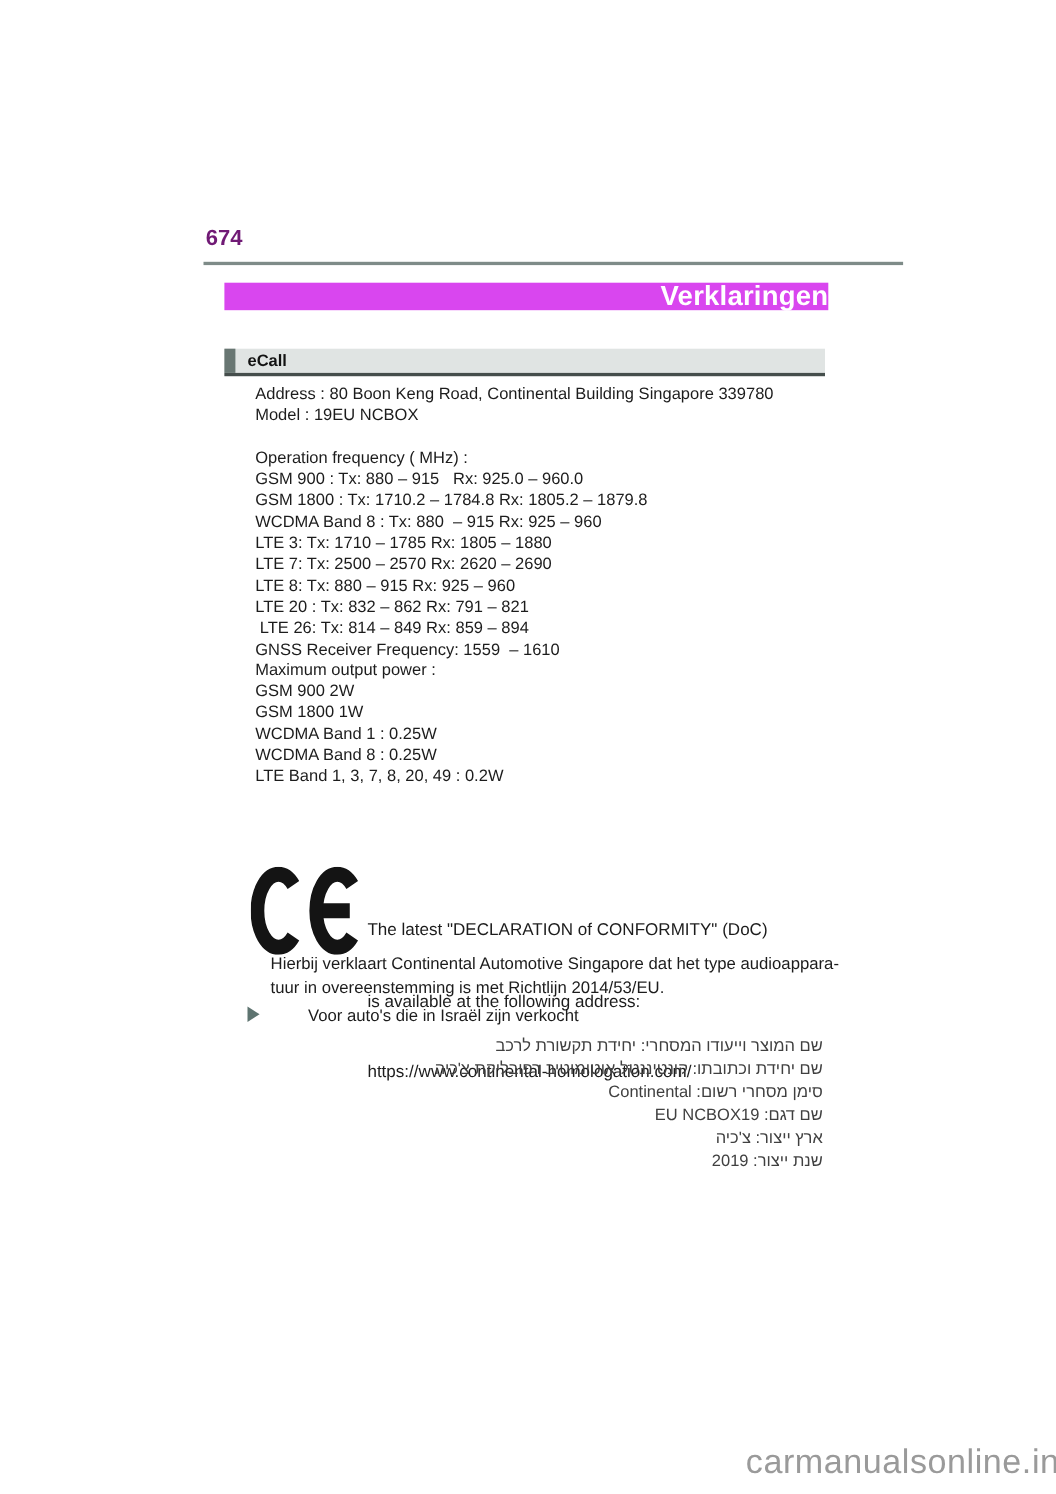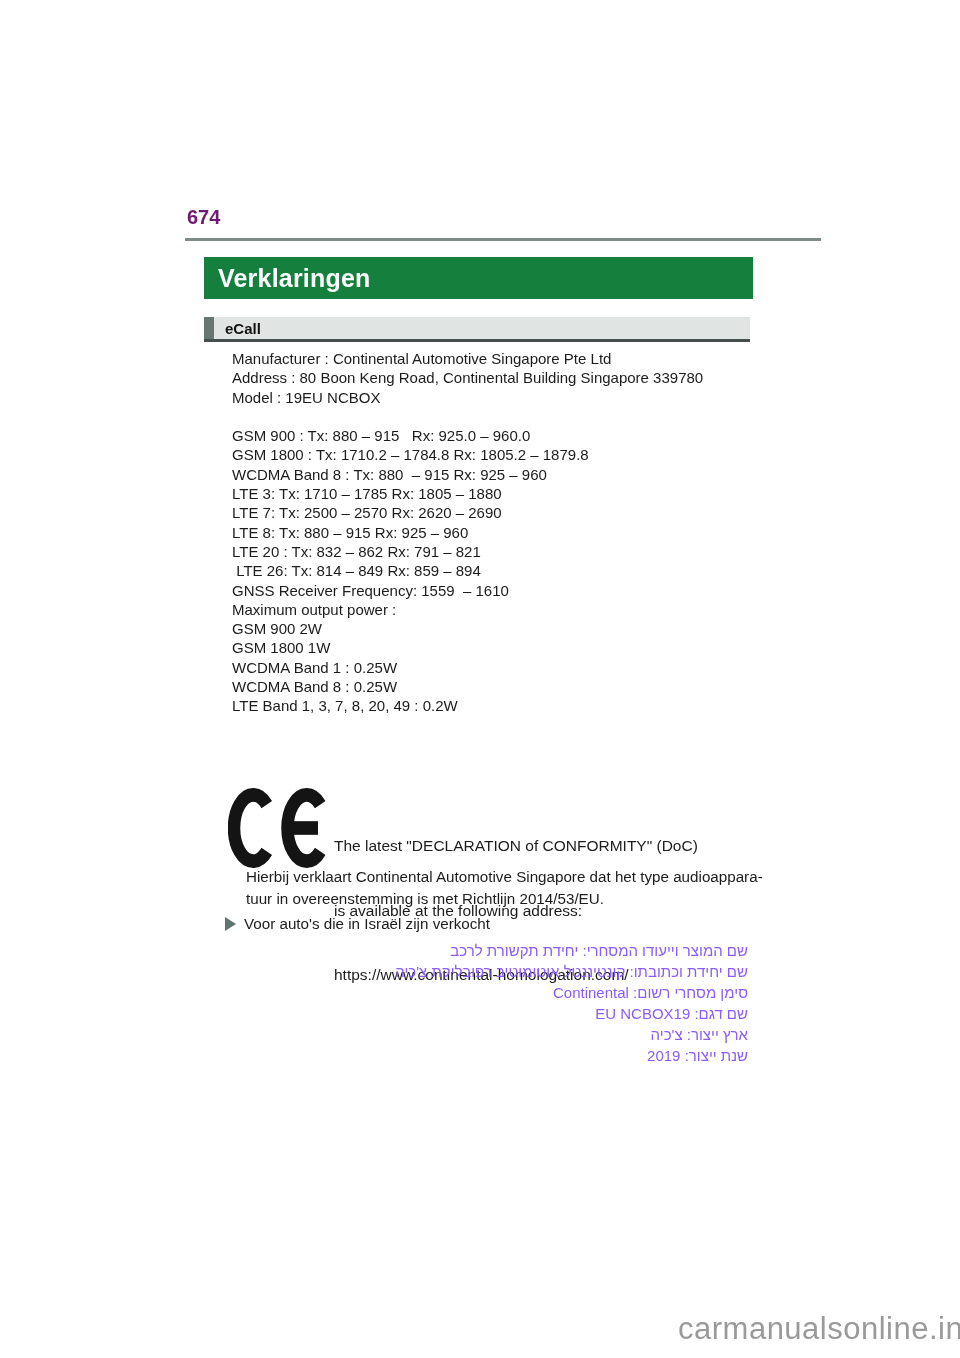--- a/index.html
+++ b/index.html
@@ -3,46 +3,46 @@
 <meta charset="utf-8">
 <style>
   html,body{margin:0;padding:0;background:#ffffff;}
   .page{
     position:relative;width:960px;height:1358px;background:#ffffff;overflow:hidden;
     font-family:"Liberation Sans","DejaVu Sans",sans-serif;color:#1c1c1c;
   }
   .page-number{position:absolute;left:187px;top:206px;font-size:20px;font-weight:bold;color:#701a75;}
   .top-rule{position:absolute;left:185px;top:238px;width:636px;height:3px;background:#7e8b88;}
   .chapter-bar{
-    position:absolute;left:204px;top:257px;width:549px;height:42px;background:#15803d;
-    display:flex;align-items:center;
+    position:absolute;left:204px;top:257px;width:549px;height:25px;background:#d946ef;
+    display:flex;align-items:center;justify-content:flex-end;
   }
   .chapter-bar .chapter-title{color:#ffffff;font-size:25px;font-weight:bold;padding-left:14px;letter-spacing:0.2px;}
   .section-bar{
     position:absolute;left:204px;top:317px;width:546px;height:22px;background:#e0e4e3;
     border-bottom:3px solid #454e4c;display:flex;align-items:center;
   }
   .section-accent{width:10px;align-self:stretch;background:#687672;}
   .section-title{font-size:15px;font-weight:bold;color:#121212;padding-left:11px;padding-top:1px;}
   .spec-block{position:absolute;left:232px;top:349px;width:700px;font-size:15px;line-height:19.3px;}
   .spec-line{white-space:pre-wrap;min-height:19.3px;}
   .ce-row{position:absolute;left:228px;top:788px;display:flex;}
   .ce-logo{width:98px;height:80px;flex:0 0 auto;}
   .ce-text{margin-left:8px;padding-top:4px;font-size:15.5px;line-height:21.5px;white-space:pre-wrap;}
   .declaration{position:absolute;left:224px;top:866px;width:560px;font-size:15.2px;line-height:21.8px;}
   .declaration div{white-space:pre-wrap;margin-left:22px;}
-  .israel-note{position:absolute;left:225px;top:915px;display:flex;align-items:center;}
+  .israel-note{position:absolute;left:225px;top:915px;display:flex;align-items:flex-start;gap:36px;}
   .tri-icon{
     width:0;height:0;border-top:7px solid transparent;border-bottom:7px solid transparent;
     border-left:11px solid #5e7470;margin-right:8px;flex:0 0 auto;
   }
   .israel-label{font-size:15.2px;color:#1c1c1c;}
   .hebrew-block{
     position:absolute;left:305px;top:941px;width:443px;direction:rtl;text-align:right;
-    font-size:15px;line-height:20.9px;color:#8b5cf6;
+    font-size:15px;line-height:20.9px;color:#404040;
   }
   .hebrew-line{white-space:pre-wrap;unicode-bidi:plaintext;direction:rtl;}
   .watermark{
     position:absolute;left:678px;top:1311px;font-size:31px;color:#9a9a9a;letter-spacing:0.5px;
   }
 </style>
 </head>
 <body>
 
 <div class="page">
@@ -54,24 +54,24 @@
   <div class="chapter-bar">
     <span class="chapter-title">Verklaringen</span>
   </div>
 
   <div class="section-bar">
     <span class="section-accent"></span>
     <span class="section-title">eCall</span>
   </div>
 
   <div class="spec-block">
-    <div class="spec-line">Manufacturer : Continental Automotive Singapore Pte Ltd</div>
     <div class="spec-line">Address : 80 Boon Keng Road, Continental Building Singapore 339780</div>
     <div class="spec-line">Model : 19EU NCBOX</div>
     <div class="spec-line"></div>
+    <div class="spec-line">Operation frequency ( MHz) :</div>
     <div class="spec-line">GSM 900 : Tx: 880 – 915   Rx: 925.0 – 960.0</div>
     <div class="spec-line">GSM 1800 : Tx: 1710.2 – 1784.8 Rx: 1805.2 – 1879.8</div>
     <div class="spec-line">WCDMA Band 8 : Tx: 880  – 915 Rx: 925 – 960</div>
     <div class="spec-line">LTE 3: Tx: 1710 – 1785 Rx: 1805 – 1880</div>
     <div class="spec-line">LTE 7: Tx: 2500 – 2570 Rx: 2620 – 2690</div>
     <div class="spec-line">LTE 8: Tx: 880 – 915 Rx: 925 – 960</div>
     <div class="spec-line">LTE 20 : Tx: 832 – 862 Rx: 791 – 821</div>
     <div class="spec-line"> LTE 26: Tx: 814 – 849 Rx: 859 – 894</div>
     <div class="spec-line">GNSS Receiver Frequency: 1559  – 1610</div>
     <div class="spec-line">Maximum output power :</div>

